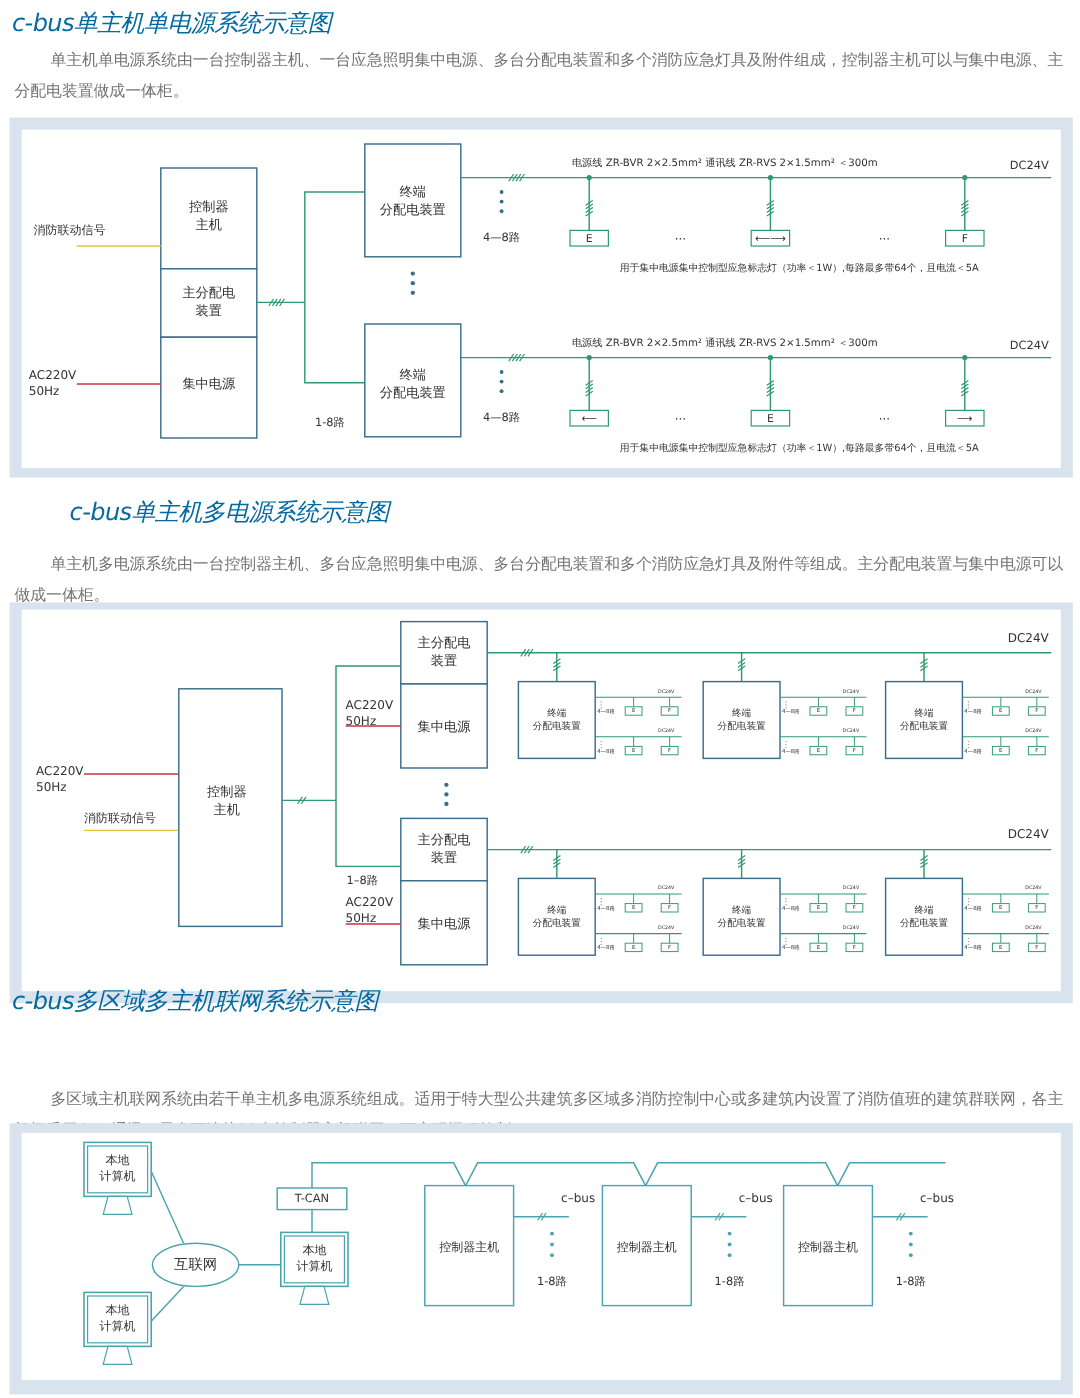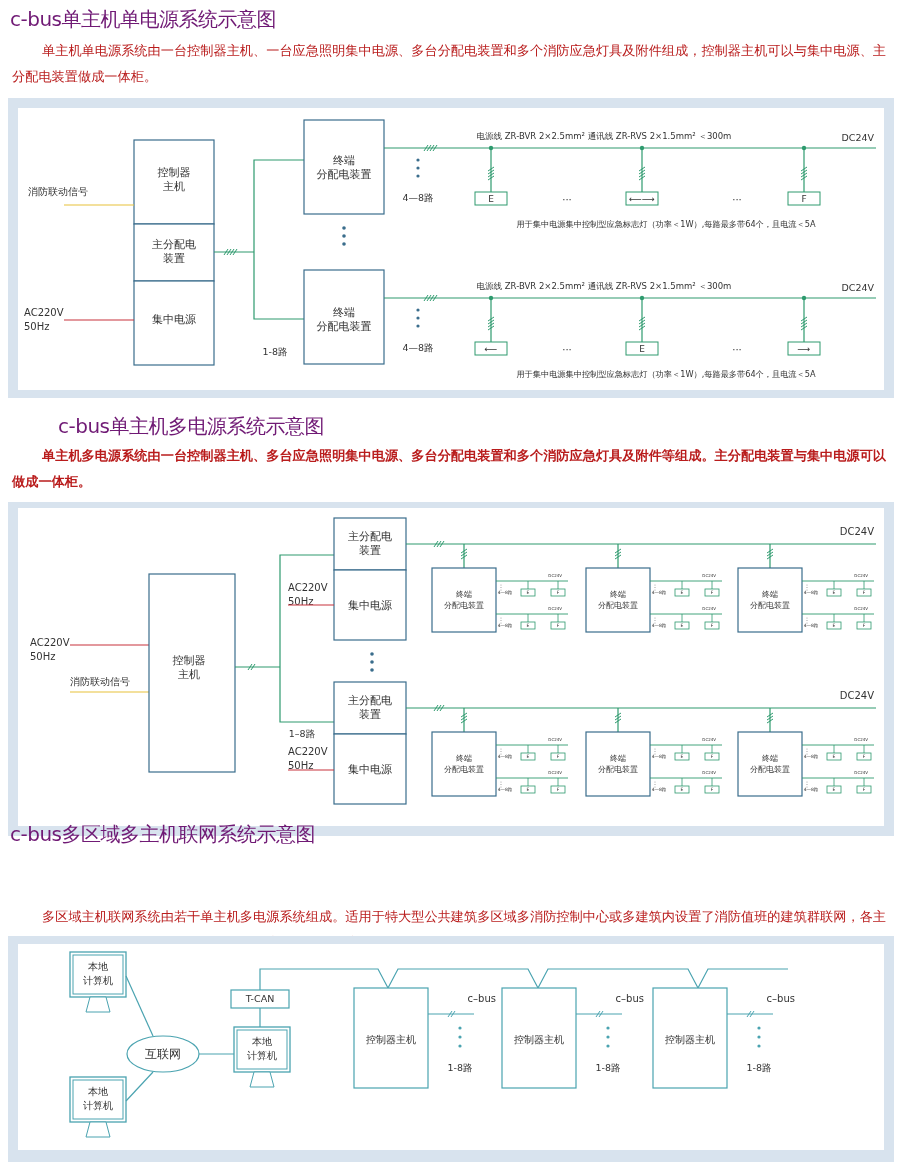--- a/index.html
+++ b/index.html
@@ -1,18 +1,18 @@
 <!DOCTYPE html>
 <html><head>
 <meta charset="utf-8">
 <style>
   html,body{margin:0;padding:0;background:#ffffff;}
   body{width:900px;height:1165px;position:relative;overflow:hidden;font-family:"DejaVu Sans","Liberation Sans",sans-serif;color:#333;}
-  .sec-title{position:absolute;left:10px;font-size:20px;color:#701a75;letter-spacing:-0.5px;white-space:nowrap;font-family:"DejaVu Sans",sans-serif;}
-  .para{position:absolute;left:12px;width:880px;font-size:13.2px;line-height:26px;color:#b91c1c;text-indent:30px;font-family:"DejaVu Sans",sans-serif;}
+  .sec-title{position:absolute;left:10px;font-size:20px;color:#0369a1;letter-spacing:-0.5px;white-space:nowrap;font-family:"DejaVu Sans",sans-serif;font-style:italic;}
+  .para{position:absolute;left:12px;width:880px;font-size:13.2px;line-height:26px;color:#737373;text-indent:30px;font-family:"DejaVu Sans",sans-serif;}
   .panel{position:absolute;left:8px;width:886px;background:#d8e3ee;}
   .panel svg{position:absolute;left:0;top:0;}
   svg text{font-family:"DejaVu Sans","Liberation Sans",sans-serif;fill:#333;}
 </style>
 </head>
 <body>
 
 <div class="sec-title" style="top:6px;">c-bus单主机单电源系统示意图</div>
 <div class="para" style="top:38px;">单主机单电源系统由一台控制器主机、一台应急照明集中电源、多台分配电装置和多个消防应急灯具及附件组成，控制器主机可以与集中电源、主分配电装置做成一体柜。</div>
 
@@ -173,21 +173,21 @@
       <g>
         <text x="729" y="252" font-size="10" text-anchor="middle" dominant-baseline="middle">···</text>
       </g>
       <g>
         <text x="658" y="276" font-size="8.2" text-anchor="middle" dominant-baseline="middle">用于集中电源集中控制型应急标志灯（功率＜1W）,每路最多带64个，且电流＜5A</text>
       </g>
     </svg>
 </div>
 
 <div class="sec-title" style="top:413px;margin-left:48px;">c-bus单主机多电源系统示意图</div>
-<div class="para" style="top:443px;font-weight:bold;">单主机多电源系统由一台控制器主机、多台应急照明集中电源、多台分配电装置和多个消防应急灯具及附件等组成。主分配电装置与集中电源可以做成一体柜。</div>
+<div class="para" style="top:458px;">单主机多电源系统由一台控制器主机、多台应急照明集中电源、多台分配电装置和多个消防应急灯具及附件等组成。主分配电装置与集中电源可以做成一体柜。</div>
 
 <div class="panel" style="top:502px;height:334px;">
   <svg id="d2" width="886" height="334" xmlns="http://www.w3.org/2000/svg">
       <rect x="10" y="6" width="866" height="318" fill="#fff" stroke="none" stroke-width="1.2"></rect>
       <g>
         <text x="22" y="141.25" font-size="10" text-anchor="start" dominant-baseline="middle">AC220V</text>
         <text x="22" y="154.75" font-size="10" text-anchor="start" dominant-baseline="middle">50Hz</text>
       </g>
       <line x1="62" y1="143" x2="141" y2="143" stroke="#c8323c" stroke-width="1.2"></line>
       <g>

